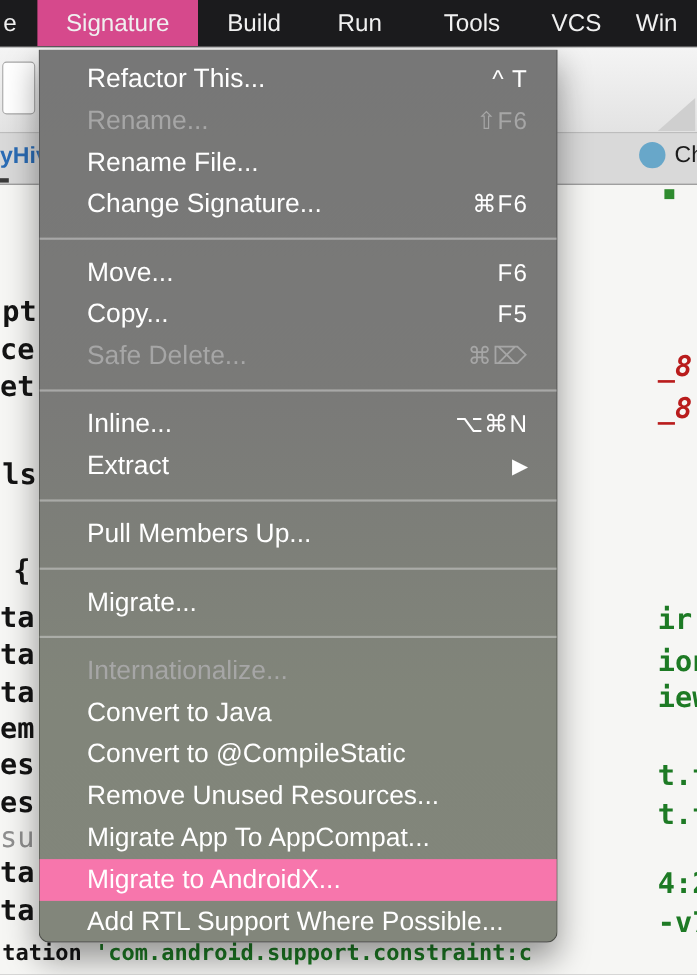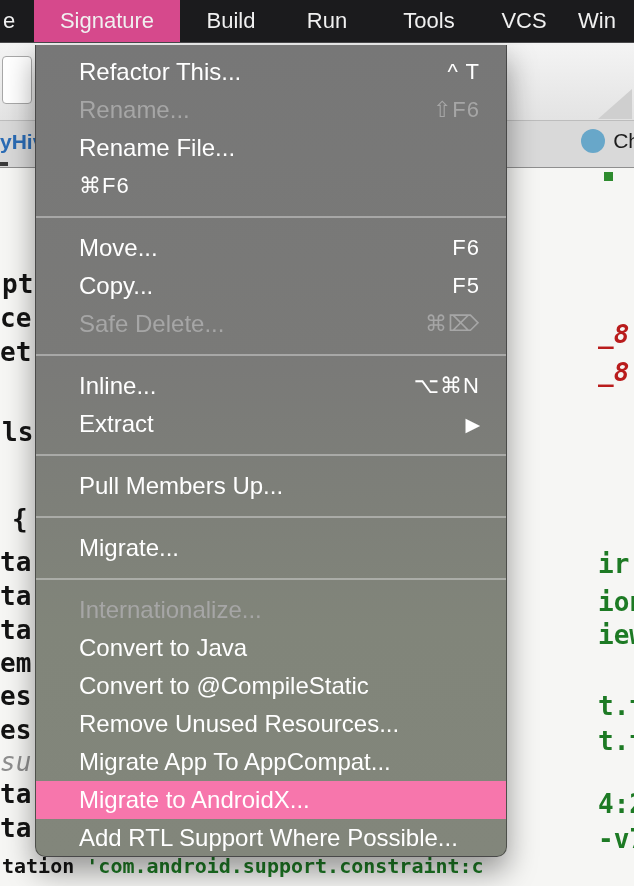--- a/index.html
+++ b/index.html
@@ -21,21 +21,21 @@
   .tab-right{position:absolute;right:-6px;top:8px;display:flex;align-items:center;}
   .tab-circle-icon{width:24px;height:24px;border-radius:50%;background:#68a7c9;margin-right:8px;}
   .tab-right-label{font-size:21px;color:#1d1d1d;}
   .color-swatch{position:absolute;left:604px;top:172px;width:9px;height:9px;background:#2e8b2e;}
 
   .frag{position:absolute;left:0;font-family:"DejaVu Sans Mono",monospace;font-weight:bold;
         font-size:26px;line-height:1.1;color:#141414;white-space:pre;}
   .frag.right{left:598px;}
   .frag.green{color:#1d7a24;}
   .frag.purple{color:#b91c1c;font-style:italic;}
-  .frag.muted{color:#8f8f8f;font-style:italic;font-weight:normal;}
+  .frag.muted{color:#8f8f8f;font-weight:normal;}
   .code-bottom{position:absolute;left:2px;top:855px;font-family:"DejaVu Sans Mono",monospace;
                font-weight:bold;font-size:20px;line-height:1.1;color:#141414;white-space:pre;}
   .code-bottom .green{color:#1d7a24;}
 
   
   .menubar{position:absolute;top:0;left:0;right:0;height:42px;background:#1b1b1d;z-index:20;overflow:hidden;}
   .mb-item{position:absolute;top:0;height:42px;display:flex;align-items:center;justify-content:center;
            color:#f0f0f0;font-size:22px;font-weight:500;}
   .mb-item.active{background:#d6498c;}
   .mb-item:nth-child(1){left:-4px;width:26px;}
@@ -143,20 +143,21 @@
       </div>
       <div class="menu-item disabled">
         <span class="mi-label">Rename...</span>
         <span class="mi-shortcut">⇧F6</span>
       </div>
       <div class="menu-item">
         <span class="mi-label">Rename File...</span>
         <span class="mi-shortcut"></span>
       </div>
       <div class="menu-item">
+        <span class="mi-label">Change Signature...</span>
         <span class="mi-shortcut">⌘F6</span>
       </div>
       <div class="menu-separator"></div>
       <div class="menu-item">
         <span class="mi-label">Move...</span>
         <span class="mi-shortcut">F6</span>
       </div>
       <div class="menu-item">
         <span class="mi-label">Copy...</span>
         <span class="mi-shortcut">F5</span>

